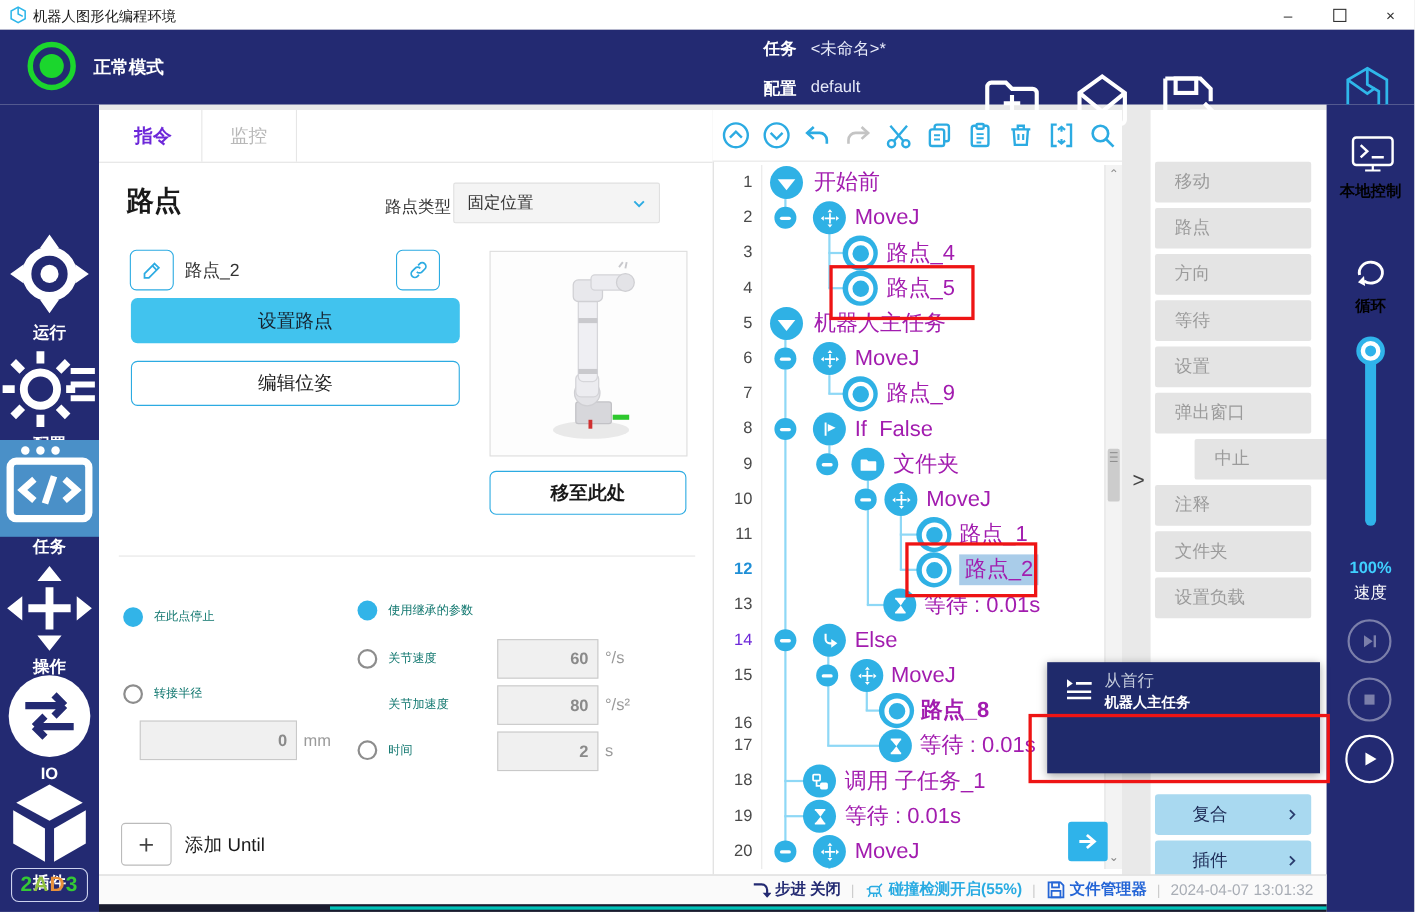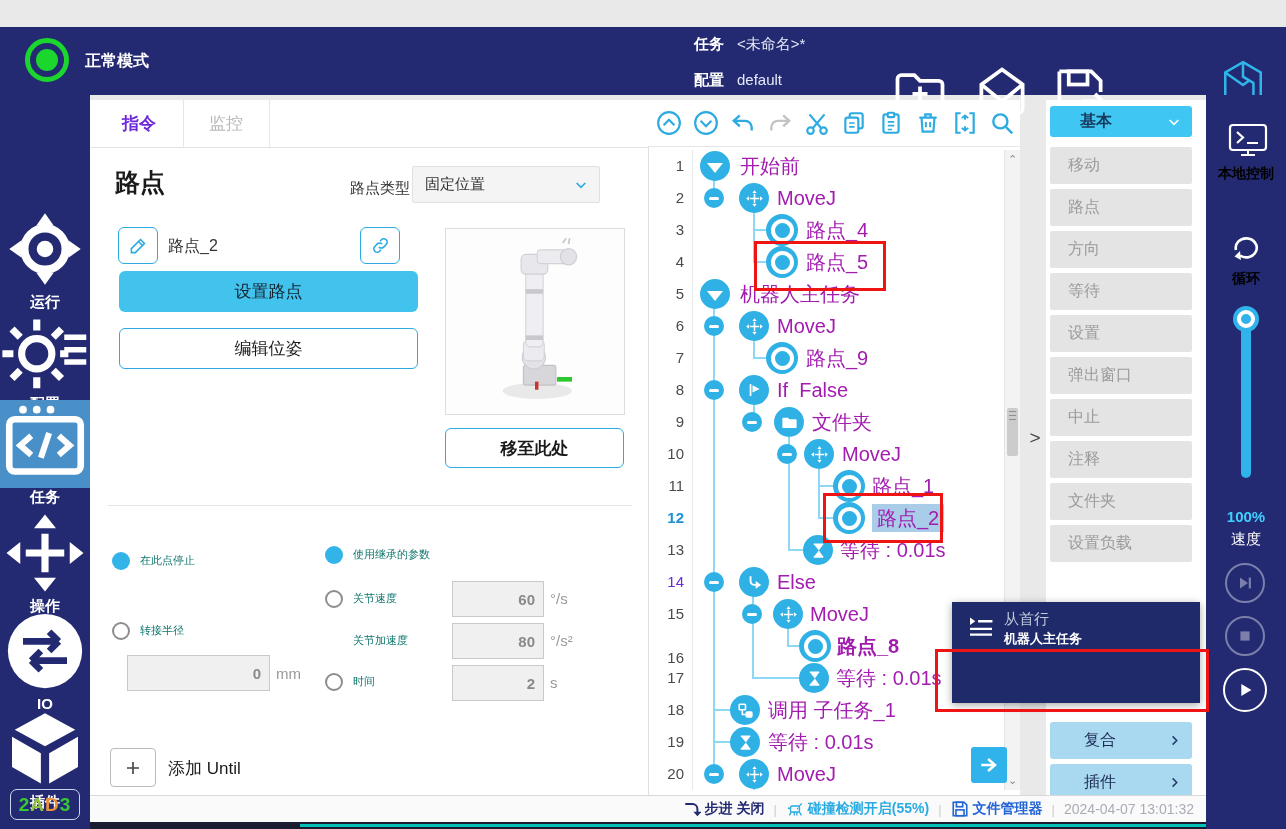--- a/index.html
+++ b/index.html
@@ -132,20 +132,34 @@
   .st-sep{color:#ccc;font-size:13px}
   #st-time{color:#a8adb5;font-size:14px}
   #bottomstrip{left:90px;top:822px;width:1116px;height:7px;background:#191b2e}
   #bottomteal{left:300px;top:824px;width:906px;height:3px;background:#00c2b8}
 </style>
 </head>
 <body>
 
 <div id="app">
 
+  <div id="titlebar" class="abs">
+    <span id="app-logo" class="abs ic">
+        <svg viewBox="0 0 24 24" fill="none" xmlns="http://www.w3.org/2000/svg">
+          <path d="M12 2l9 5v10l-9 5-9-5V7z" stroke="#2fb7ea" stroke-width="2"></path>
+          <path d="M12 2v9l6 3" stroke="#2fb7ea" stroke-width="2"></path>
+        </svg>
+      </span>
+    <span class="abs t">机器人图形化编程环境</span>
+    <div class="abs winbtn" style="left:1149px">–</div>
+    <div class="abs winbtn" style="left:1196px">
+        <span style="display:block;width:10px;height:10px;border:1px solid #333"></span>
+      </div>
+    <div class="abs winbtn" style="left:1242px">×</div>
+  </div>
 
   <div id="header" class="abs">
     <div id="mode-ring" class="abs" style="left:25px;top:11px"></div>
     <div id="mode-dot" class="abs" style="left:36px;top:22px"></div>
     <span class="abs" style="left:85px;top:24px;color:#fff;font-size:16px;font-weight:bold">正常模式</span>
     <span class="abs hlabel" style="left:694px;top:8px">任务</span>
     <span class="abs hvalue" style="left:737px;top:8px">&lt;未命名&gt;*</span>
     <span class="abs hlabel" style="left:694px;top:44px">配置</span>
     <span class="abs hvalue" style="left:737px;top:44px">default</span>
     <div id="header-actions"></div>
@@ -580,36 +594,28 @@
   <div class="scr-ar abs" style="top:152px">⌃</div>
   <div id="scr-thumb" class="abs">
       <i class="g"></i>
       <i class="g"></i>
       <i class="g"></i>
     </div>
   <div class="scr-ar abs" style="top:773px">⌄</div>
   <div id="expander" class="abs">&gt;</div>
 
   <div id="palettepanel" class="abs"></div>
-  <div class="pal-header abs" style="top:106px">
-    <span>基本</span>
-    <span class="ic">
-        <svg viewBox="0 0 24 24" fill="none" xmlns="http://www.w3.org/2000/svg">
-          <path d="M5.5 9l6.5 6.5L18.5 9" stroke="currentColor" stroke-width="2.6"></path>
-        </svg>
-      </span>
-  </div>
   <div id="pal-items">
       <div class="pal-item abs" style="top: 147px;">移动</div>
       <div class="pal-item abs" style="top: 189px;">路点</div>
       <div class="pal-item abs" style="top: 231px;">方向</div>
       <div class="pal-item abs" style="top: 273px;">等待</div>
       <div class="pal-item abs" style="top: 315px;">设置</div>
       <div class="pal-item abs" style="top: 357px;">弹出窗口</div>
-      <div class="pal-item abs" style="top: 399px;">中止</div>
+      <div class="pal-item abs" style="top: 399px; margin-left: 36px;">中止</div>
       <div class="pal-item abs" style="top: 441px;">注释</div>
       <div class="pal-item abs" style="top: 483px;">文件夹</div>
       <div class="pal-item abs" style="top: 525px;">设置负载</div>
     </div>
   <div id="pal-groups">
       <div class="pal-group abs" style="top: 722px;">
         <span>复合</span>
         <span class="ic">
           <svg viewBox="0 0 24 24" fill="none" xmlns="http://www.w3.org/2000/svg">
             <path d="M9 5.5l6.5 6.5L9 18.5" stroke="currentColor" stroke-width="2.6"></path>

